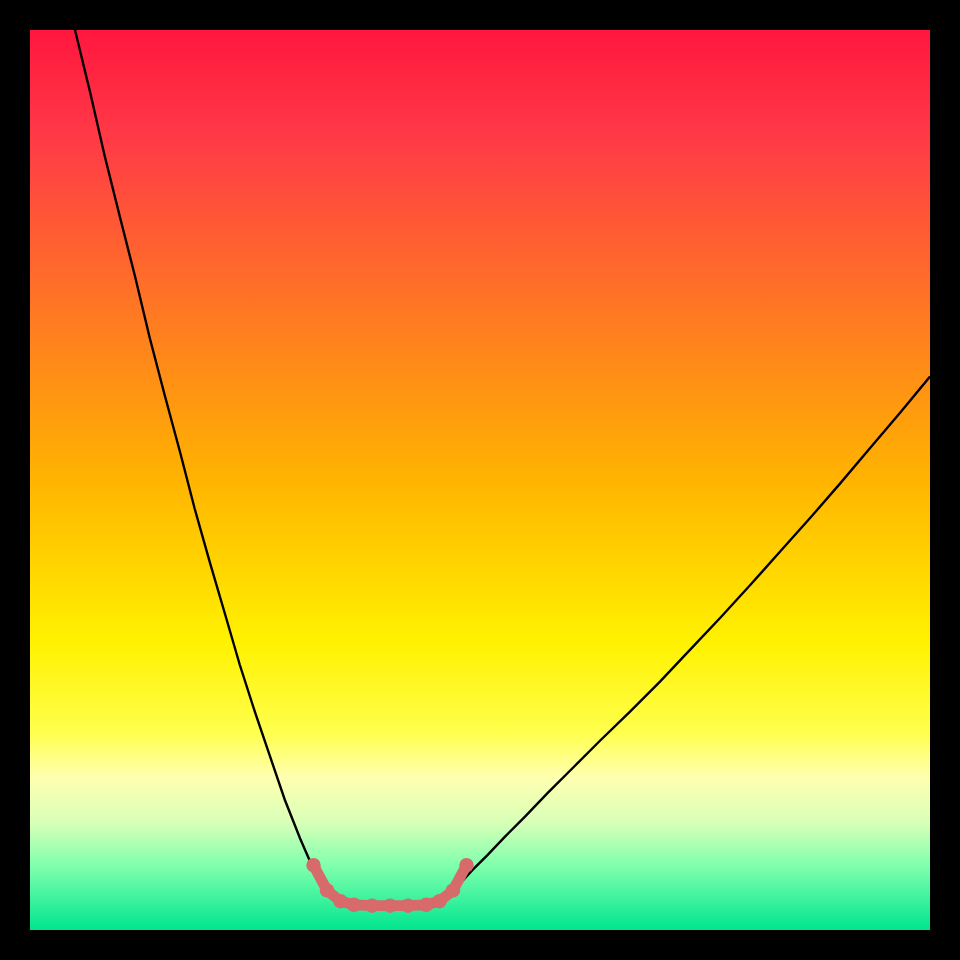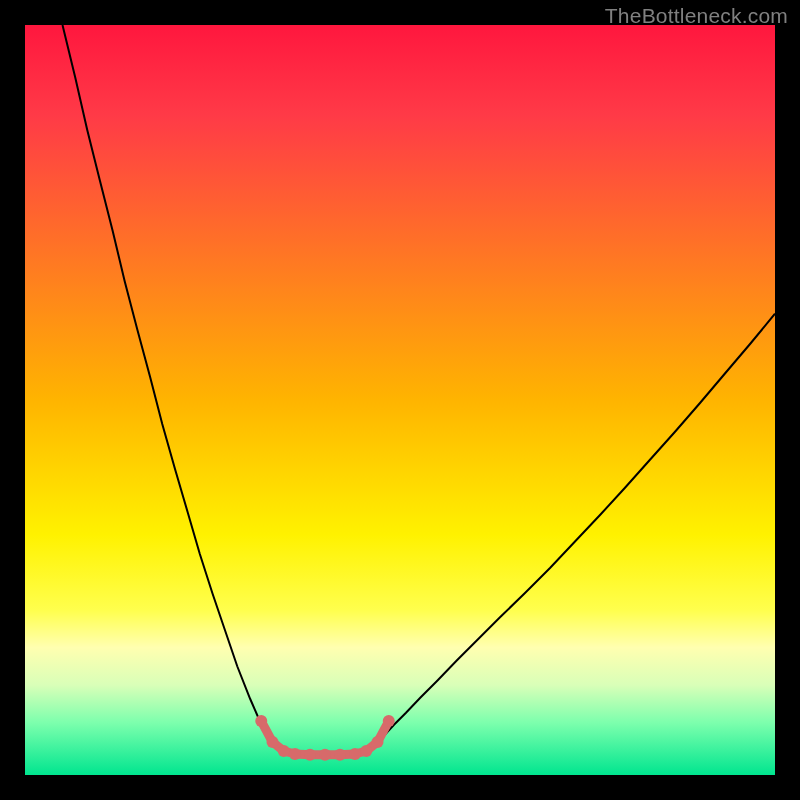--- a/index.html
+++ b/index.html
@@ -34,21 +34,20 @@
     top: 25px;
     width: 750px;
     height: 750px;
     display: block;
   }
 </style>
 </head>
 <body>
 
 <div class="frame">
-  <div class="watermark">TheBottleneck.com</div>
   <svg class="plot" viewBox="0 0 750 750" preserveAspectRatio="none">
     <defs>
       <linearGradient id="bgGrad" x1="0" y1="0" x2="0" y2="1">
           <stop offset="0.0%" stop-color="#ff173e"></stop>
           <stop offset="12.0%" stop-color="#ff3a47"></stop>
           <stop offset="50.0%" stop-color="#ffb400"></stop>
           <stop offset="68.0%" stop-color="#fff200"></stop>
           <stop offset="78.0%" stop-color="#ffff4d"></stop>
           <stop offset="83.0%" stop-color="#ffffb0"></stop>
           <stop offset="88.0%" stop-color="#d9ffb8"></stop>

